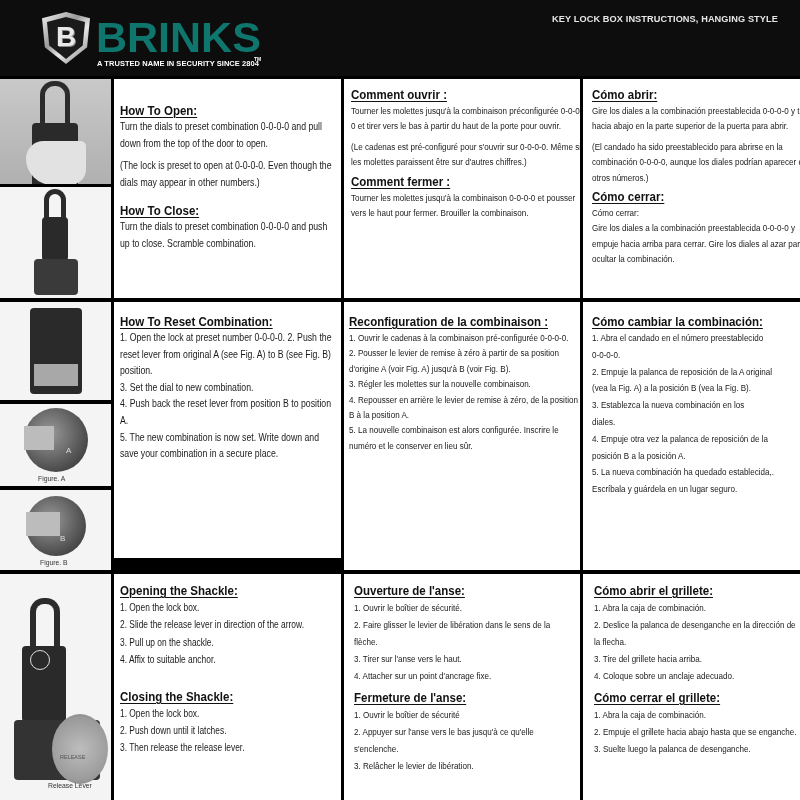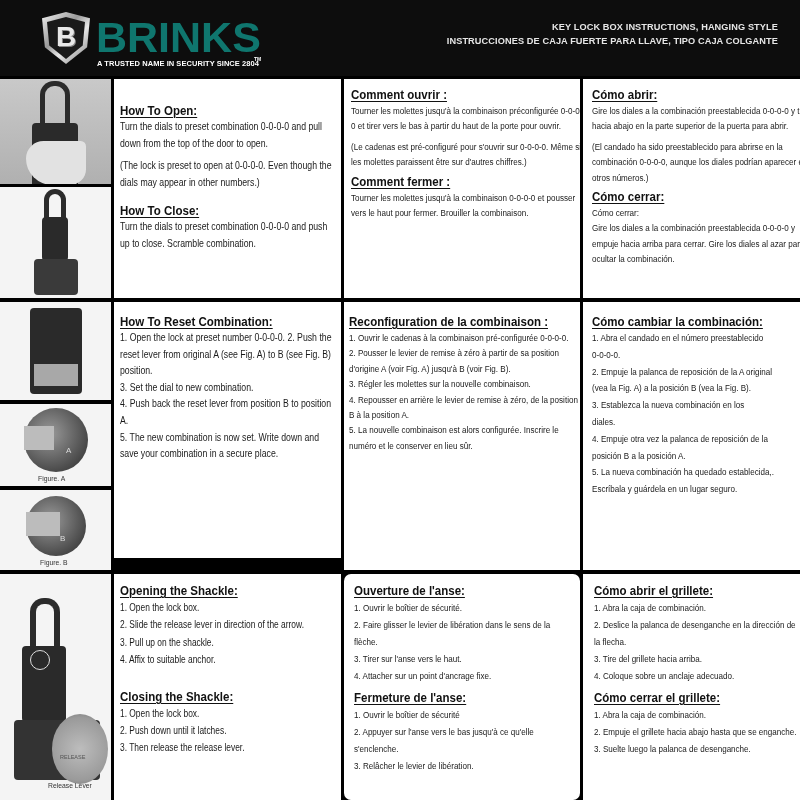--- a/index.html
+++ b/index.html
@@ -13,21 +13,21 @@
     background: linear-gradient(135deg,#f2f2f2 0%,#9a9a9a 40%,#e8e8e8 60%,#7a7a7a 100%);
     clip-path: polygon(50% 0%, 100% 12%, 94% 68%, 50% 100%, 6% 68%, 0% 12%); }
   .shield-inner { position: absolute; left: 5px; top: 5px; width: 38px; height: 42px; background: #1a1a1a;
     clip-path: polygon(50% 0%, 100% 12%, 94% 68%, 50% 100%, 6% 68%, 0% 12%);
     display: flex; align-items: center; justify-content: center; }
   .shield-b { font-family: "Liberation Sans", sans-serif; font-weight: 700; font-size: 28px; color: #e8e8e8; line-height: 1; margin-top: -2px;
     text-shadow: 1px 1px 0 #888; }
   .brand { position: absolute; left: 56px; top: 4px; font-weight: 700; font-size: 43px; color: #0f766e; letter-spacing: 0px; line-height: 1; }
   .tagline { position: absolute; left: 57px; top: 47px; font-weight: 700; font-size: 7.5px; color: #fff; letter-spacing: 0.05px; white-space: nowrap; }
   .tm { position: absolute; left: 214px; top: 44px; font-size: 5px; color: #fff; font-weight: 700; }
-  .header-titles { position: absolute; right: 22px; top: 20px; text-align: right; }
+  .header-titles { position: absolute; right: 22px; top: 12px; text-align: center; }
   .header-titles div { font-weight: 700; font-size: 9.2px; color: #e6e6e6; line-height: 14px; white-space: nowrap; letter-spacing: 0.1px; }
 
   
   .cell { position: absolute; background: #fff; overflow: hidden; }
   .imgcell { position: absolute; overflow: hidden; }
 
   .h { font-family: "Liberation Sans", sans-serif; font-weight: 700; font-size: 13.4px; color: #111;
     text-decoration: underline; text-decoration-thickness: 1.2px; text-underline-offset: 2px; transform: scaleX(0.86); transform-origin: left; white-space: nowrap; line-height: 16px; }
   .p { font-family: "Liberation Sans", sans-serif; font-size: 10.4px; color: #1a1a1a; line-height: 16.6px; transform: scaleX(0.84); transform-origin: left top; }
   .p.fr, .p.es { font-size: 9.6px; line-height: 15.4px; }
@@ -55,21 +55,20 @@
       <div class="shield-inner">
           <span class="shield-b">B</span>
         </div>
     </div>
     <div class="brand">BRINKS</div>
     <div class="tagline">A TRUSTED NAME IN SECURITY SINCE 2804</div>
     <div class="tm">TM</div>
   </div>
   <div class="header-titles">
     <div>KEY LOCK BOX INSTRUCTIONS, HANGING STYLE</div>
-    <div>INSTRUCCIONES DE CAJA FUERTE PARA LLAVE, TIPO CAJA COLGANTE</div>
   </div>
 </div>
 
 <div class="imgcell photo-gray" style="left:0;top:79px;width:111px;height:105px;">
   <div class="shackle" style="left:40px;top:2px;width:30px;height:48px;"></div>
   <div class="lockbox" style="left:32px;top:44px;width:46px;height:66px;"></div>
   <div class="hand" style="left:26px;top:62px;width:60px;height:44px;"></div>
 </div>
 <div class="imgcell photo-white" style="left:0;top:187px;width:111px;height:111px;">
   <div class="shackle" style="left:44px;top:2px;width:22px;height:30px;"></div>
@@ -165,21 +164,21 @@
   <div class="p wide-en" style="width:280px;font-size:10px;line-height:17.4px;">1. Open the lock box.</div>
   <div class="p wide-en" style="width:280px;font-size:10px;line-height:17.4px;">2. Slide the release lever in direction of the arrow.</div>
   <div class="p wide-en" style="width:280px;font-size:10px;line-height:17.4px;">3. Pull up on the shackle.</div>
   <div class="p wide-en" style="width:280px;font-size:10px;line-height:17.4px;">4. Affix to suitable anchor.</div>
   <div class="gap" style="height:20px"></div>
   <div class="h">Closing the Shackle:</div>
   <div class="p wide-en" style="font-size:10px;line-height:17.4px;">1. Open the lock box.</div>
   <div class="p wide-en" style="font-size:10px;line-height:17.4px;">2. Push down until it latches.</div>
   <div class="p wide-en" style="font-size:10px;line-height:17.4px;">3. Then release the release lever.</div>
 </div>
-<div class="cell" style="left:344px;top:574px;width:236px;height:226px;padding:9px 0 0 10px;border-radius:7px;">
+<div class="cell" style="left:344px;top:574px;width:236px;height:226px;padding:9px 0 0 10px;">
   <div class="h">Ouverture de l'anse:</div>
   <div class="p fr" style="width:250px;line-height:17px;">1. Ouvrir le boîtier de sécurité.</div>
   <div class="p fr" style="width:250px;line-height:17px;">2. Faire glisser le levier de libération dans le sens de la flèche.</div>
   <div class="p fr" style="width:250px;line-height:17px;">3. Tirer sur l'anse vers le haut.</div>
   <div class="p fr" style="width:250px;line-height:17px;">4. Attacher sur un point d'ancrage fixe.</div>
   <div class="gap" style="height:6px"></div>
   <div class="h">Fermeture de l'anse:</div>
   <div class="p fr" style="width:250px;line-height:17px;">1. Ouvrir le boîtier de sécurité</div>
   <div class="p fr" style="width:250px;line-height:17px;">2. Appuyer sur l'anse vers le bas jusqu'à ce qu'elle s'enclenche.</div>
   <div class="p fr" style="width:250px;line-height:17px;">3. Relâcher le levier de libération.</div>

